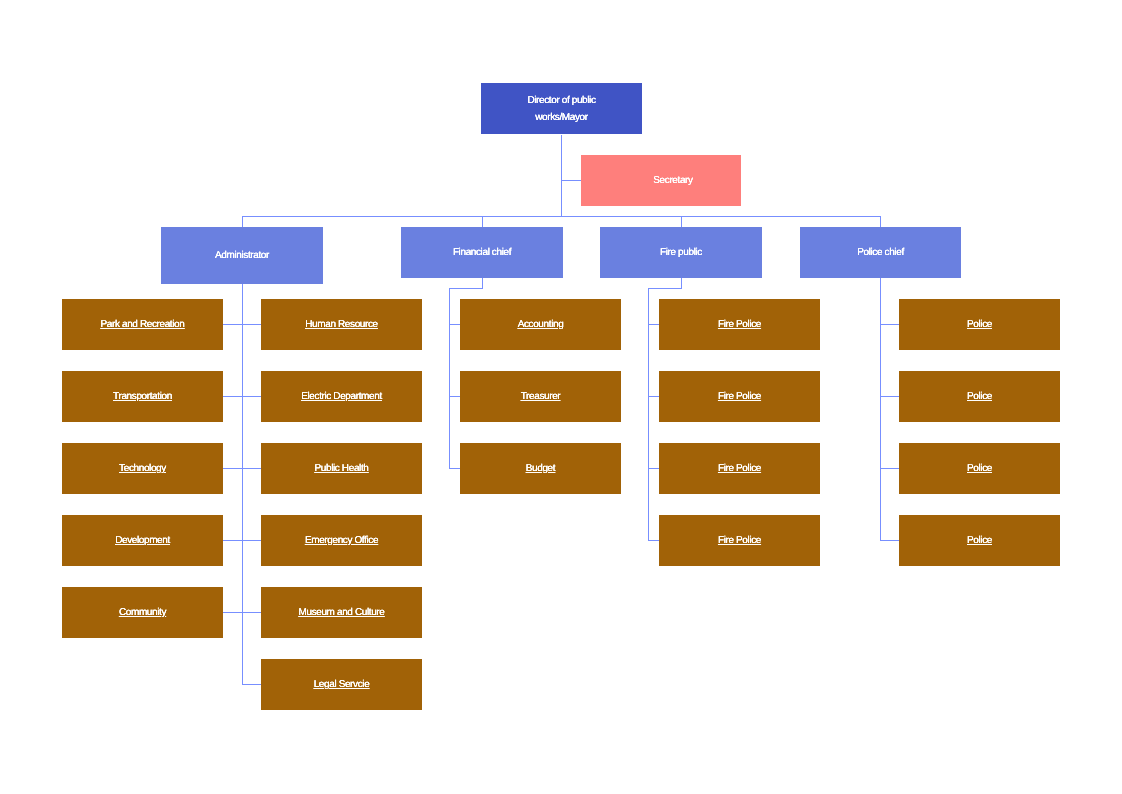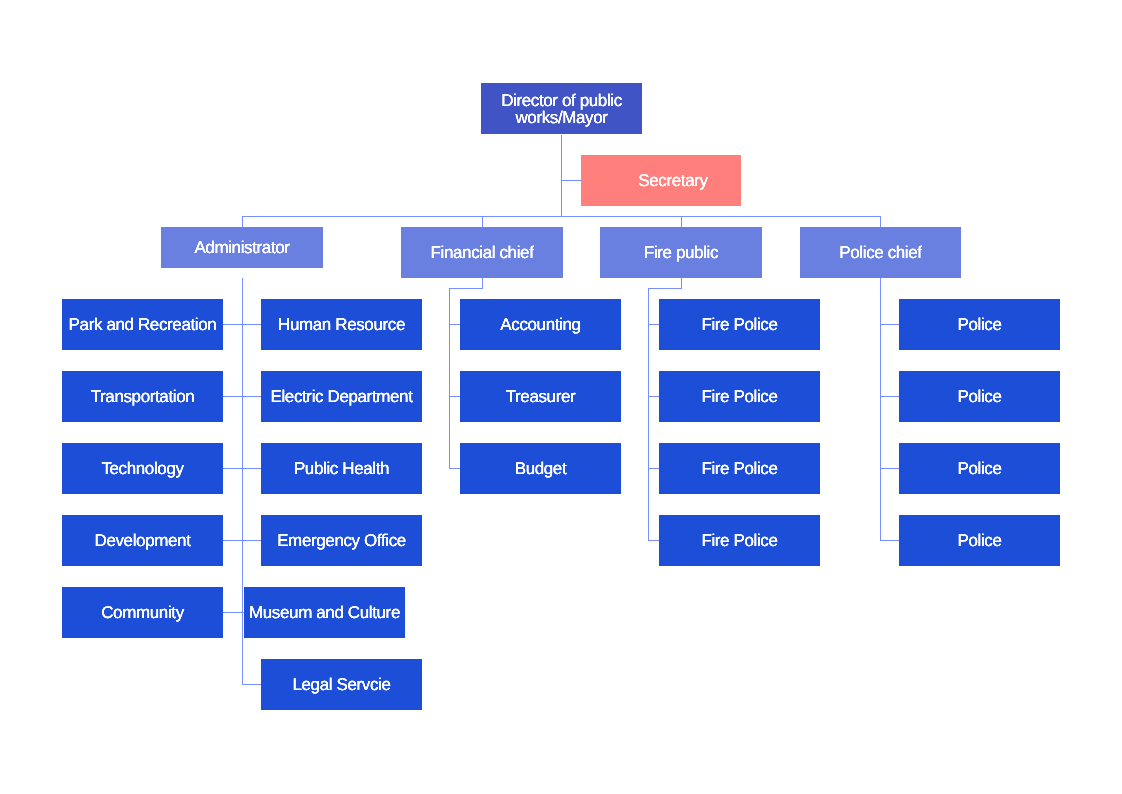--- a/index.html
+++ b/index.html
@@ -13,32 +13,32 @@
   }
   #chart { position:absolute; left:0; top:0; width:1122px; height:794px; }
   svg.links {
     position:absolute; left:0; top:0; width:1122px; height:794px;
     z-index:1; overflow:visible; shape-rendering:crispEdges;
   }
   .node {
     position:absolute;
     display:flex; align-items:center; justify-content:center;
     text-align:center; color:#ffffff; box-sizing:border-box; z-index:2;
-    font-size:17px; letter-spacing:-0.38px; line-height:17px;
+    font-size:10px; letter-spacing:-0.38px; line-height:17px;
     white-space: pre-line;
   }
   .label {
     display:block;
     transform: translateZ(0);
     text-shadow: 0 0 0.45px #ffffff, 0 0 0.45px #ffffff;
   }
   .lvl1 { background:#4054c5; }
   .asst { background:#fe7f7c;padding-left:24px; }
   .lvl2 { background:#6a80e0; }
-  .lvl3 { background:#1d4ed8; }
+  .lvl3 { background:#a16207;text-decoration:underline; }
 </style>
 </head>
 <body>
 
 <div id="chart">
 
   <svg class="links" viewBox="0 0 1122 794" width="1122" height="794">
     <g fill="none" stroke="#778fff" stroke-width="1">
       <path d="M561.5,135 L561.5,216.5"></path>
       <path d="M561.5,180.5 L581,180.5"></path>
@@ -72,34 +72,34 @@
       <path d="M880.5,324.5 L899,324.5"></path>
       <path d="M880.5,396.5 L899,396.5"></path>
       <path d="M880.5,468.5 L899,468.5"></path>
       <path d="M880.5,540.5 L899,540.5"></path>
     </g>
   </svg>
 
     <div class="node lvl1" style="left:481px;top:83px;width:161px;height:51px"><span class="label">Director of public
 works/Mayor</span></div>
     <div class="node asst" style="left:581px;top:155px;width:160px;height:51px"><span class="label">Secretary</span></div>
-    <div class="node lvl2" style="left:161px;top:227px;width:162px;height:41px"><span class="label">Administrator</span></div>
+    <div class="node lvl2" style="left:161px;top:227px;width:162px;height:57px"><span class="label">Administrator</span></div>
     <div class="node lvl2" style="left:401px;top:227px;width:162px;height:51px"><span class="label">Financial chief</span></div>
     <div class="node lvl2" style="left:600px;top:227px;width:162px;height:51px"><span class="label">Fire public</span></div>
     <div class="node lvl2" style="left:800px;top:227px;width:161px;height:51px"><span class="label">Police chief</span></div>
     <div class="node lvl3" style="left:62px;top:299px;width:161px;height:51px"><span class="label">Park and Recreation</span></div>
     <div class="node lvl3" style="left:62px;top:371px;width:161px;height:51px"><span class="label">Transportation</span></div>
     <div class="node lvl3" style="left:62px;top:443px;width:161px;height:51px"><span class="label">Technology</span></div>
     <div class="node lvl3" style="left:62px;top:515px;width:161px;height:51px"><span class="label">Development</span></div>
     <div class="node lvl3" style="left:62px;top:587px;width:161px;height:51px"><span class="label">Community</span></div>
     <div class="node lvl3" style="left:261px;top:299px;width:161px;height:51px"><span class="label">Human Resource</span></div>
     <div class="node lvl3" style="left:261px;top:371px;width:161px;height:51px"><span class="label">Electric Department</span></div>
     <div class="node lvl3" style="left:261px;top:443px;width:161px;height:51px"><span class="label">Public Health</span></div>
     <div class="node lvl3" style="left:261px;top:515px;width:161px;height:51px"><span class="label">Emergency Office</span></div>
-    <div class="node lvl3" style="left:244px;top:587px;width:161px;height:51px"><span class="label">Museum and Culture</span></div>
+    <div class="node lvl3" style="left:261px;top:587px;width:161px;height:51px"><span class="label">Museum and Culture</span></div>
     <div class="node lvl3" style="left:261px;top:659px;width:161px;height:51px"><span class="label">Legal Servcie</span></div>
     <div class="node lvl3" style="left:460px;top:299px;width:161px;height:51px"><span class="label">Accounting</span></div>
     <div class="node lvl3" style="left:460px;top:371px;width:161px;height:51px"><span class="label">Treasurer</span></div>
     <div class="node lvl3" style="left:460px;top:443px;width:161px;height:51px"><span class="label">Budget</span></div>
     <div class="node lvl3" style="left:659px;top:299px;width:161px;height:51px"><span class="label">Fire Police</span></div>
     <div class="node lvl3" style="left:659px;top:371px;width:161px;height:51px"><span class="label">Fire Police</span></div>
     <div class="node lvl3" style="left:659px;top:443px;width:161px;height:51px"><span class="label">Fire Police</span></div>
     <div class="node lvl3" style="left:659px;top:515px;width:161px;height:51px"><span class="label">Fire Police</span></div>
     <div class="node lvl3" style="left:899px;top:299px;width:161px;height:51px"><span class="label">Police</span></div>
     <div class="node lvl3" style="left:899px;top:371px;width:161px;height:51px"><span class="label">Police</span></div>

